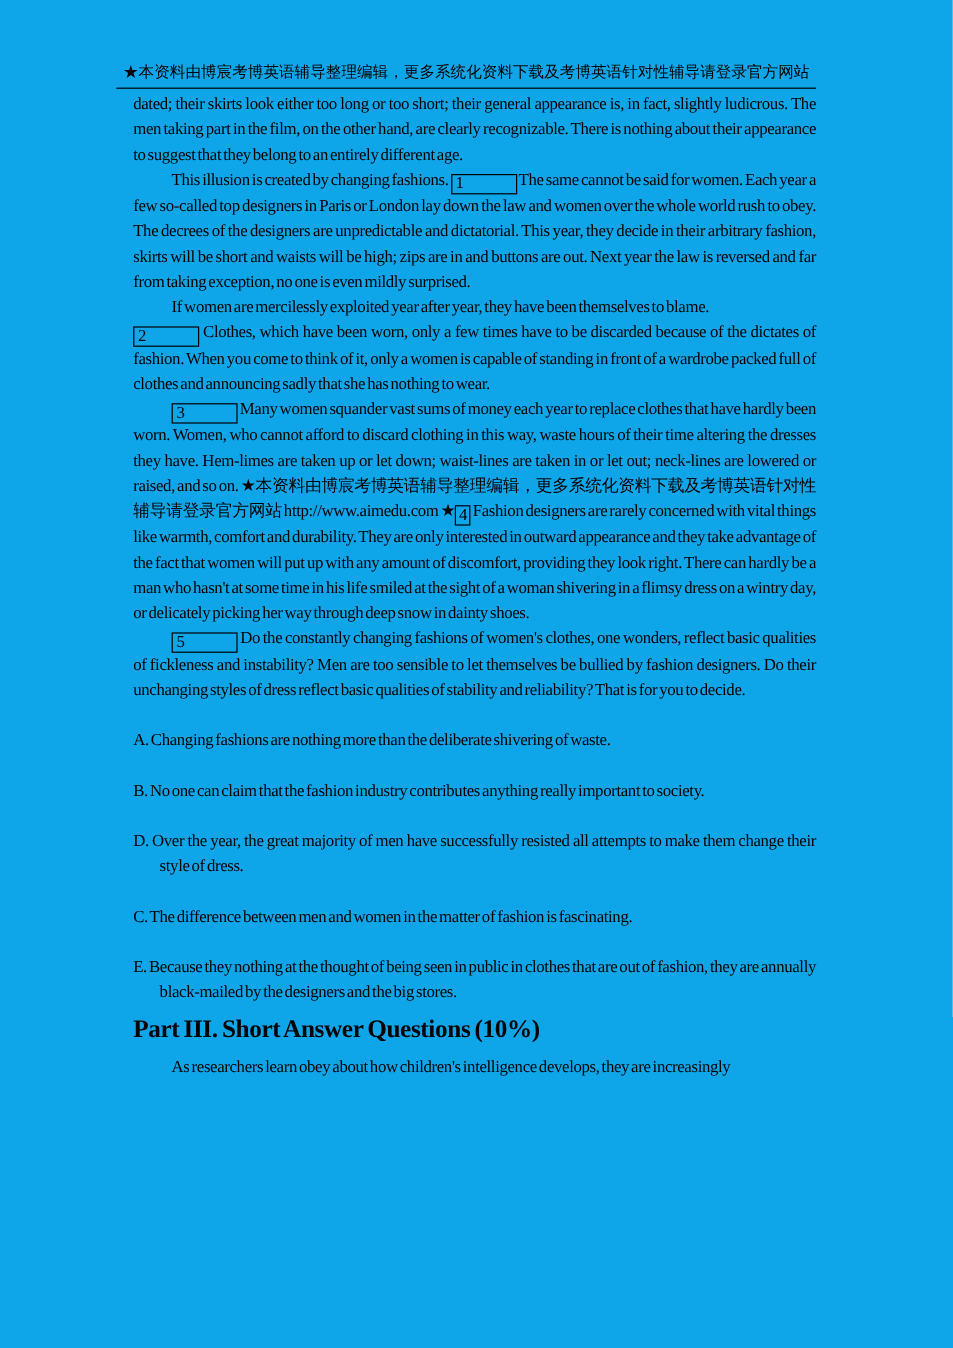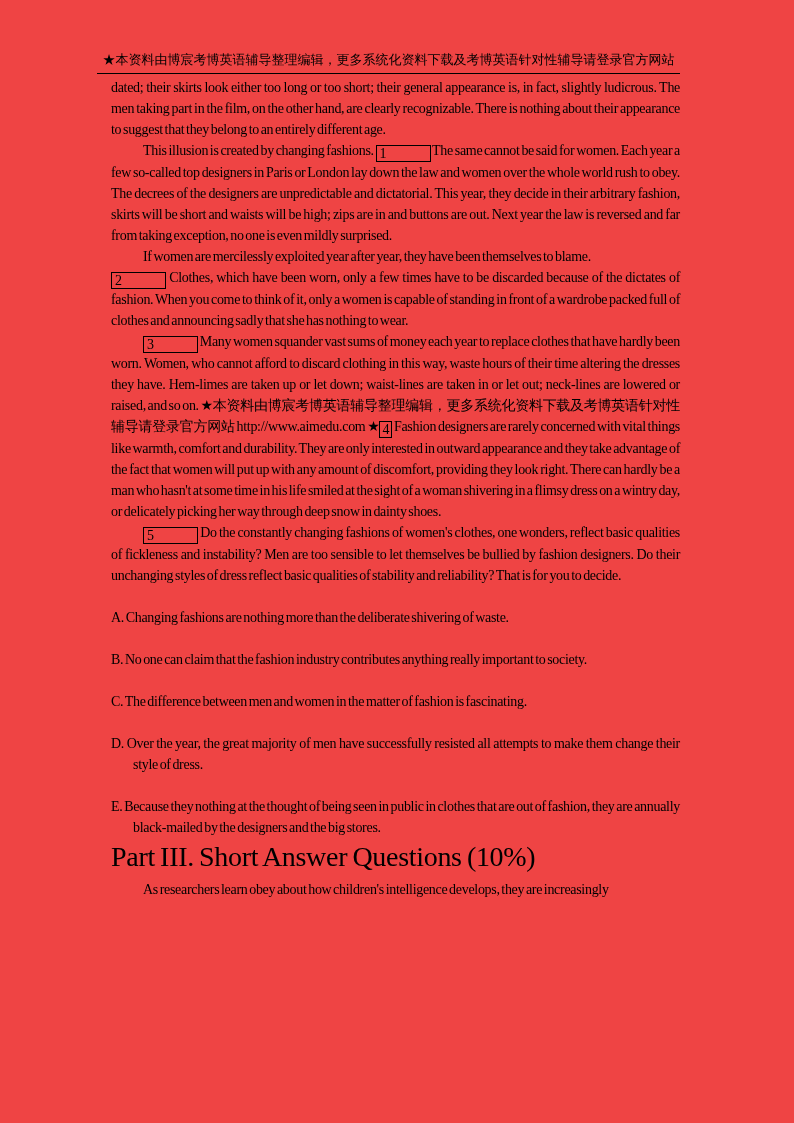--- a/index.html
+++ b/index.html
@@ -1,20 +1,20 @@
 <!DOCTYPE html>
 <html><head>
 <meta charset="utf-8">
 <style>
   html,body { margin:0; padding:0; background:#e8e8e8; }
   .page {
     position:relative;
     width:794px; height:1123px;
     margin:0 auto;
-    background:#ef4444;
+    background:#0ea5e9;
     box-sizing:border-box;
     padding:50px 114px 16px 97px;
     font-family:"Liberation Serif", serif;
     color:#000000;
     font-size:14px;
     letter-spacing:-0.3px;
     word-spacing:-1.5px;
     overflow:hidden;
   }
   .doc-header {
@@ -54,23 +54,23 @@
     vertical-align:-3px;
   }
   .options { margin-top:21px; }
   .option {
     margin:0 0 21px 0;
     padding-left:22px;
     text-indent:-22px;
   }
   .option:last-child { margin-bottom:0; }
   .part-heading {
-    font-size:28px;
+    font-size:21px;
     line-height:30px;
-    font-weight:normal;
+    font-weight:bold;
     margin:4px 0 7px 0;
     letter-spacing:-0.3px;
     text-align:left;
   }
   .directions { margin:0; }
   .dlabel { font-weight:bold; margin-right:7px; }
   .dtext { font-style:italic; }
 </style>
 </head>
 <body>
@@ -91,22 +91,22 @@
 
     <p class="para"><span class="gapbox"><span>2</span></span><span> Clothes, which have been worn, only a few times have to be discarded because of the dictates of fashion. When you come to think of it, only a women is capable of standing in front of a wardrobe packed full of clothes and announcing sadly that she has nothing to wear.</span></p>
 
     <p class="para indent"><span class="gapbox"><span>3</span></span><span> Many women squander vast sums of money each year to replace clothes that have hardly been worn. Women, who cannot afford to discard clothing in this way, waste hours of their time altering the dresses they have. Hem-limes are taken up or let down; waist-lines are taken in or let out; neck-lines are lowered or raised, and so on. </span><span>★本资料由博宸考博英语辅导整理编辑，更多系统化资料下载及考博英语针对性辅导请登录官方网站 http://www.aimedu.com ★</span><span class="gapbox-small"><span>4</span></span><span> Fashion designers are rarely concerned with vital things like warmth, comfort and durability. They are only interested in outward appearance and they take advantage of the fact that women will put up with any amount of discomfort, providing they look right. There can hardly be a man who hasn't at some time in his life smiled at the sight of a woman shivering in a flimsy dress on a wintry day, or delicately picking her way through deep snow in dainty shoes.</span></p>
 
     <p class="para indent"><span class="gapbox"><span>5</span></span><span> Do the constantly changing fashions of women's clothes, one wonders, reflect basic qualities of fickleness and instability? Men are too sensible to let themselves be bullied by fashion designers. Do their unchanging styles of dress reflect basic qualities of stability and reliability? That is for you to decide.</span></p>
 
     <div class="options">
       <p class="option">A. Changing fashions are nothing more than the deliberate shivering of waste.</p>
       <p class="option">B. No one can claim that the fashion industry contributes anything really important to society.</p>
+      <p class="option">D. Over the year, the great majority of men have successfully resisted all attempts to make them change their style of dress.</p>
       <p class="option">C. The difference between men and women in the matter of fashion is fascinating.</p>
-      <p class="option">D. Over the year, the great majority of men have successfully resisted all attempts to make them change their style of dress.</p>
       <p class="option">E. Because they nothing at the thought of being seen in public in clothes that are out of fashion, they are annually black-mailed by the designers and the big stores.</p>
     </div>
 
     <h2 class="part-heading">Part III. Short Answer Questions (10%)</h2>
 
 
     <p class="para indent">As researchers learn obey about how children's intelligence develops, they are increasingly</p>
 
   </div>
 </div>

